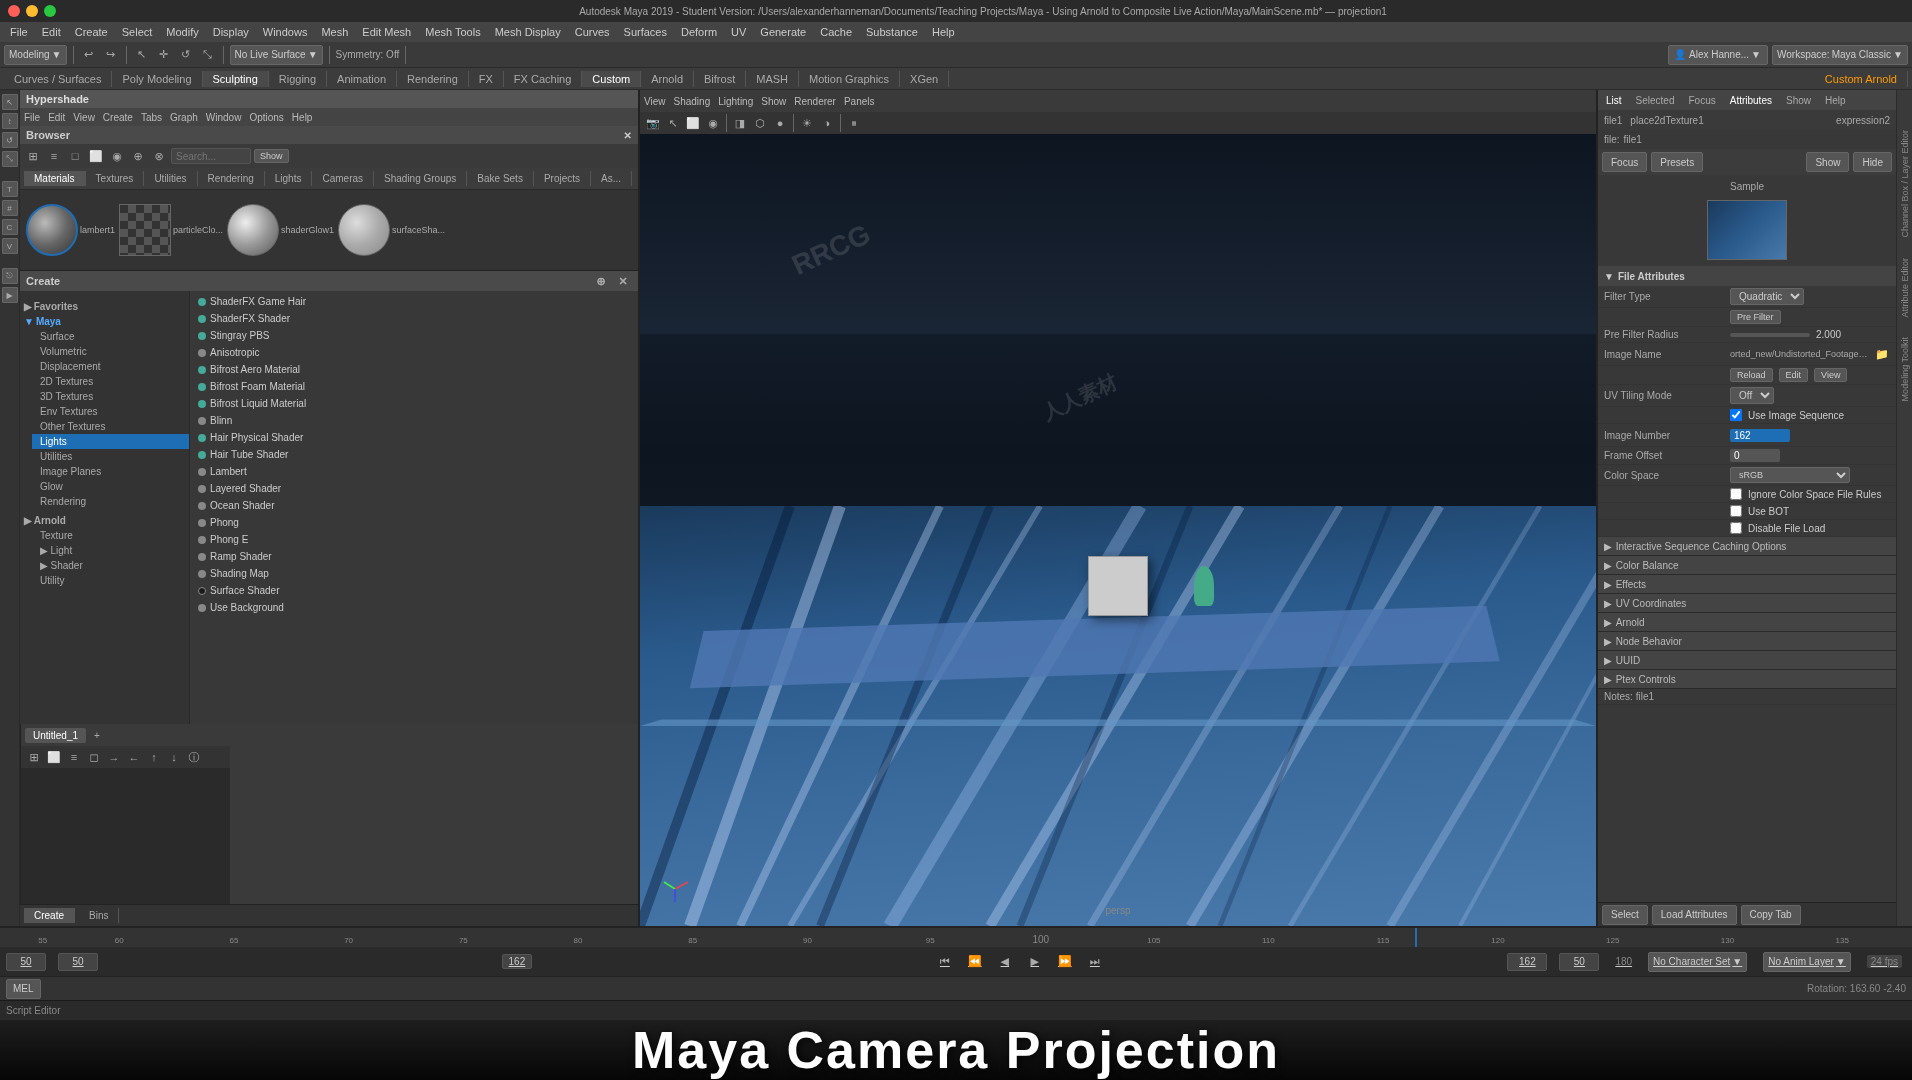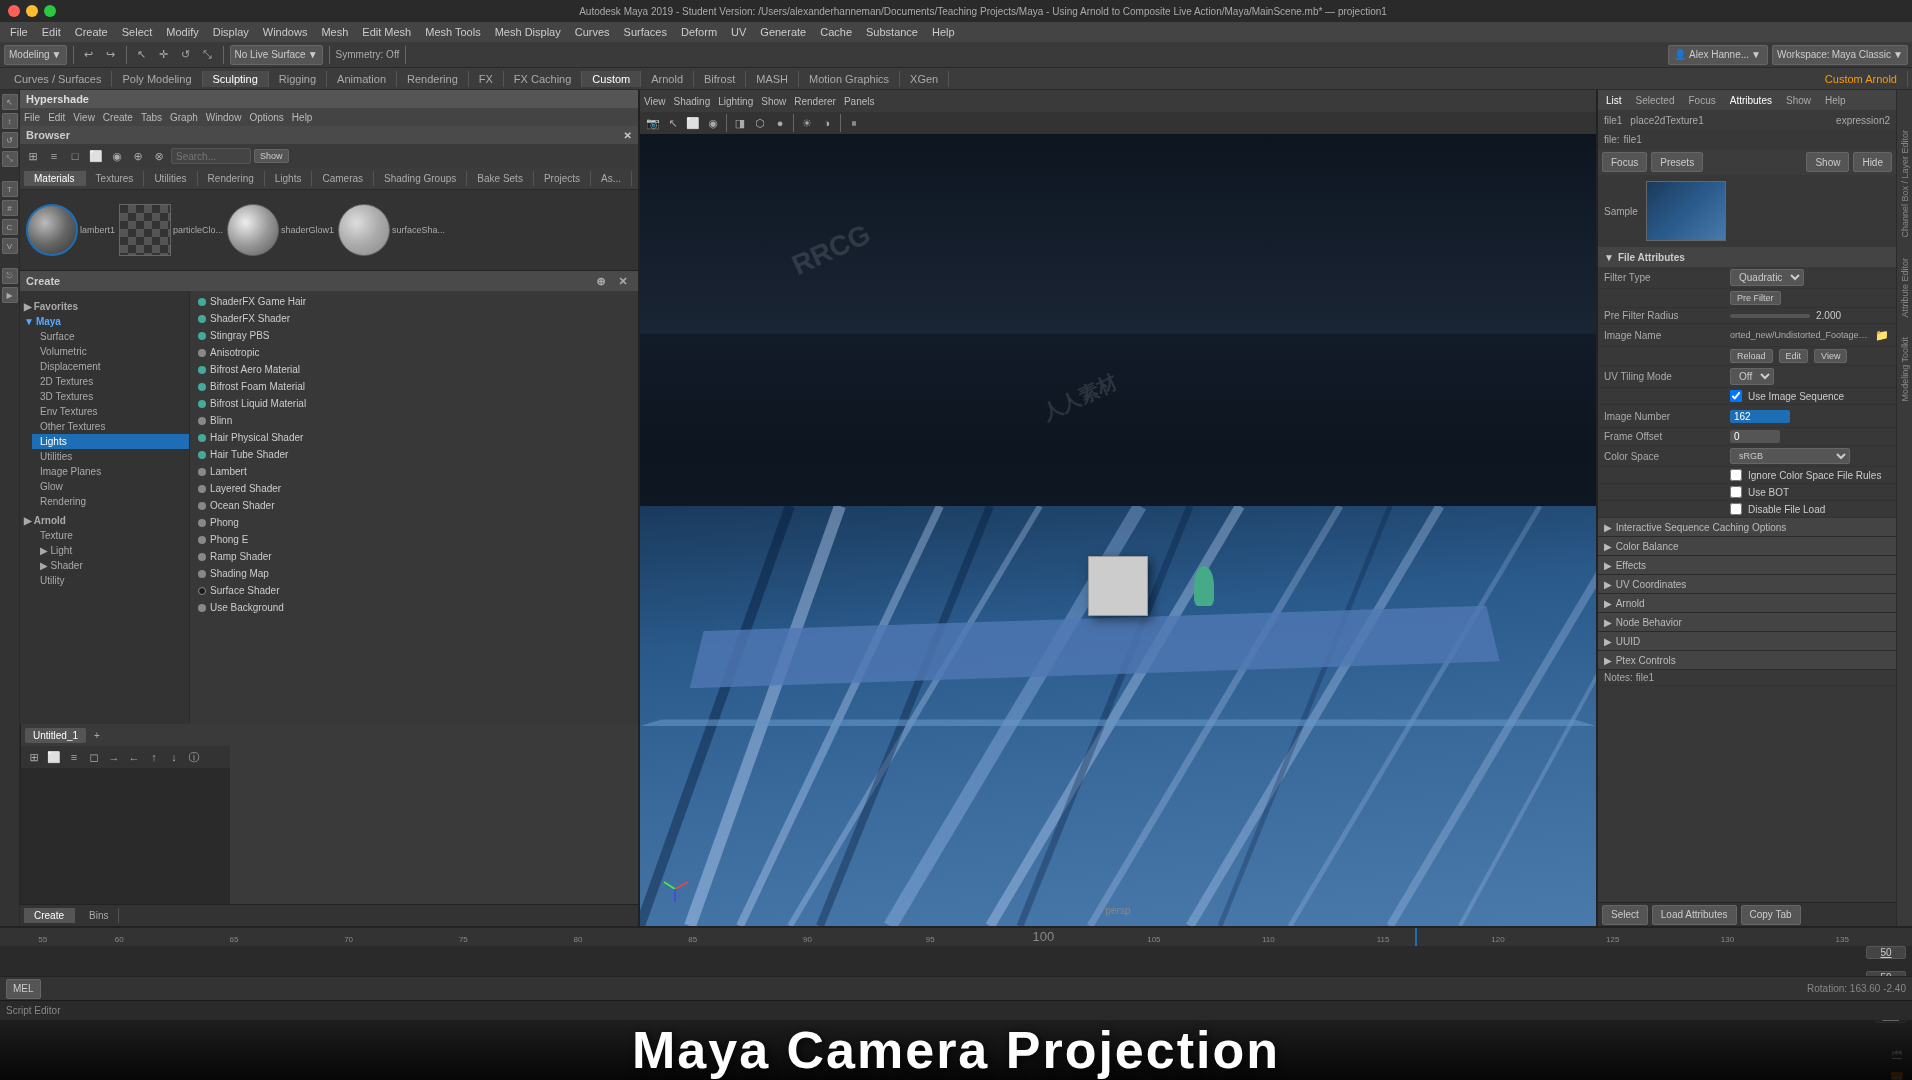--- a/index.html
+++ b/index.html
@@ -563,24 +563,23 @@
     #timeline-ruler {
       height: 20px;
       background: #333;
       position: relative;
       overflow: hidden;
     }
     #timeline-controls {
       height: 30px;
       background: #2a2a2a;
       display: flex;
-      align-items: flex-end;
+      align-items: center;
       padding: 0 6px;
       gap: 12px;
-      flex-direction: column;
     }
     .tc-input {
       width: 40px;
       height: 18px;
       background: #444;
       border: 1px solid #555;
       border-radius: 2px;
       color: #ccc;
       font-size: 10px;
       text-align: center;
@@ -1148,21 +1147,21 @@
 
       <div id="right-actions">
         <button class="action-btn">Focus</button>
         <button class="action-btn">Presets</button>
         <span style="flex:1;"></span>
         <button class="action-btn">Show</button>
         <button class="action-btn">Hide</button>
       </div>
 
       <div id="sample-preview">
-        <div style="display:flex; align-items:center; gap:8px; width:100%;">
+        <div style="display:flex; align-items:center; gap:8px; width:100%;flex-direction:column;">
           <span class="sample-label">Sample</span>
           <div class="sample-img"></div>
         </div>
       </div>
 
       <div id="attr-section">
 
         <div class="attr-header">
           <span>▼</span>
           <span>File Attributes</span>
@@ -1322,21 +1321,21 @@
 
         <span style="position:absolute; left:2%; font-size:8px; color:#888; bottom:2px;">55</span>
         <span style="position:absolute; left:6%; font-size:8px; color:#888; bottom:2px;">60</span>
         <span style="position:absolute; left:12%; font-size:8px; color:#888; bottom:2px;">65</span>
         <span style="position:absolute; left:18%; font-size:8px; color:#888; bottom:2px;">70</span>
         <span style="position:absolute; left:24%; font-size:8px; color:#888; bottom:2px;">75</span>
         <span style="position:absolute; left:30%; font-size:8px; color:#888; bottom:2px;">80</span>
         <span style="position:absolute; left:36%; font-size:8px; color:#888; bottom:2px;">85</span>
         <span style="position:absolute; left:42%; font-size:8px; color:#888; bottom:2px;">90</span>
         <span style="position:absolute; left:48%; font-size:8px; color:#888; bottom:2px;padding-left:8px;">95</span>
-        <span style="position:absolute; left:54%; font-size:13px; color:#888; bottom:2px;">100</span>
+        <span style="position:absolute; left:54%; font-size:10px; color:#888; bottom:2px;">100</span>
         <span style="position:absolute; left:60%; font-size:8px; color:#888; bottom:2px;">105</span>
         <span style="position:absolute; left:66%; font-size:8px; color:#888; bottom:2px;">110</span>
         <span style="position:absolute; left:72%; font-size:8px; color:#888; bottom:2px;">115</span>
         <span style="position:absolute; left:78%; font-size:8px; color:#888; bottom:2px;">120</span>
         <span style="position:absolute; left:84%; font-size:8px; color:#888; bottom:2px;">125</span>
         <span style="position:absolute; left:90%; font-size:8px; color:#888; bottom:2px;">130</span>
         <span style="position:absolute; left:96%; font-size:8px; color:#888; bottom:2px;">135</span>
 
         <div id="frame-indicator" style="left:74%;"></div>
       </div>

